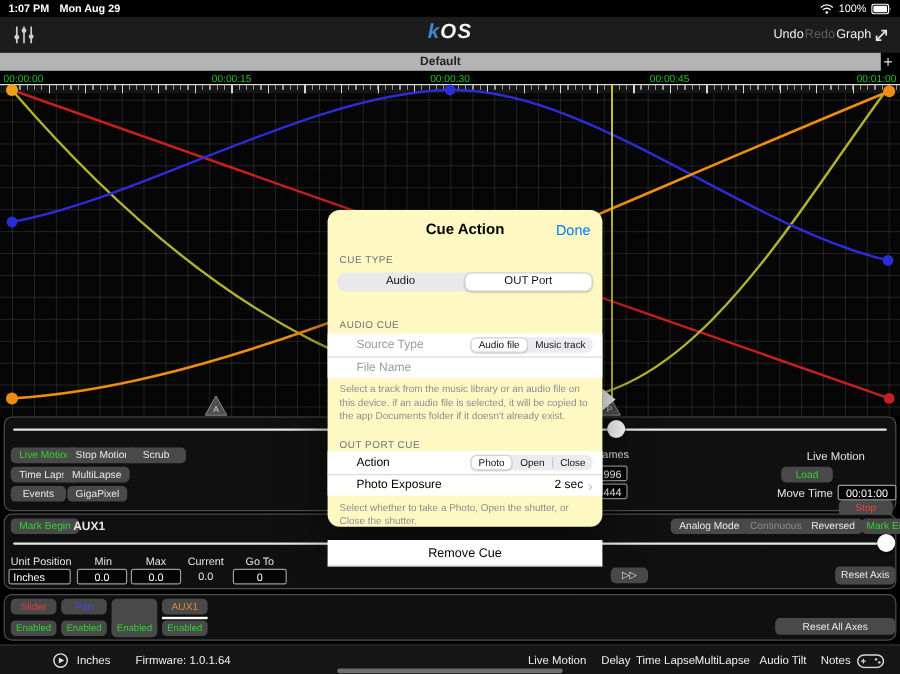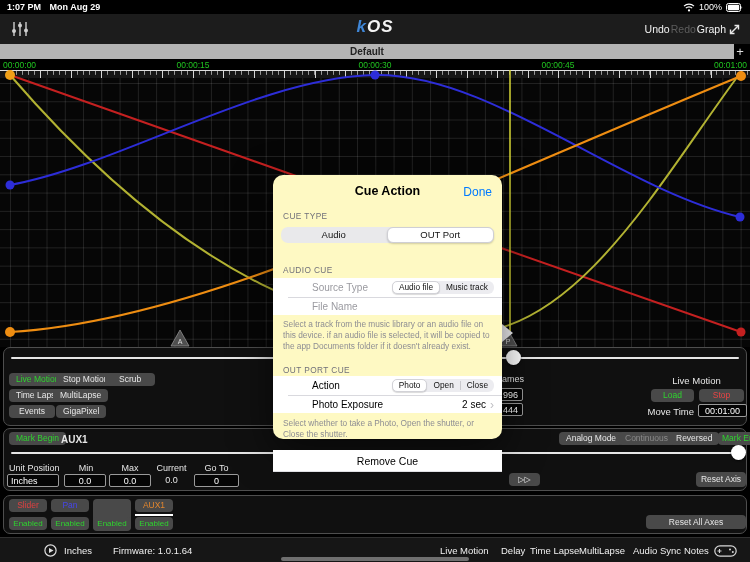--- a/index.html
+++ b/index.html
@@ -49,21 +49,21 @@
   .panel { position:absolute; left:3px; width:744px; background:#101010; border:1px solid #4e4e4e; border-radius:7px; z-index:4; }
   #panel1 { top:347px; height:79px; }
   #panel2 { top:428px; height:63px; }
   #panel3 { top:495px; height:39px; }
 
   .track { position:absolute; left:7px; right:7px; height:2px; background:#e6e6e6; border-radius:1px; }
   .knob { position:absolute; width:15px; height:15px; border-radius:50%; background:#fff; box-shadow:0 1px 2px rgba(0,0,0,.6); }
 
   .gbtn { position:absolute; background:#494949; border-radius:4px; color:#e8e8e8; font-size:8.5px;
     height:13px; line-height:13px; text-align:center; padding:0 7px; white-space:nowrap; }
-  .green { color:#2fd32f; } .red { color:#e84545; } .dim { color:#8a8a8a; }
+  .green { color:#2fd32f; } .red { color:#e84545;margin-top:28px; } .dim { color:#8a8a8a; }
 
   .vbox { position:absolute; height:13px; line-height:12px; border:1px solid #9a9a9a; border-radius:2px;
     background:#050505; color:#fff; font-size:9px; text-align:center; }
   .flabel { position:absolute; color:#e6e6e6; font-size:9px; white-space:nowrap; }
 
   
   #modal { position:absolute; left:273px; top:175px; width:229px; height:264px; background:#fef9c3;
     border-radius:10px; z-index:10; box-shadow:0 12px 40px rgba(0,0,0,.55); font-size:10px; color:#000; }
   #modal-arrow { position:absolute; left:502px; top:324px; width:0; height:0; z-index:10;
     border-top:9px solid transparent; border-bottom:9px solid transparent; border-left:11px solid #f5f5f8; }
@@ -71,21 +71,21 @@
   .m-done { position:absolute; top:10px; right:10px; font-size:12px; color:#007aff; }
   .m-section { position:absolute; left:10px; font-size:8.3px; color:#70707a; letter-spacing:.4px; }
   .seg { position:absolute; background:#e9e9eb; border-radius:7px; display:flex; overflow:visible; }
   .seg .opt { flex:1; text-align:center; color:#111; }
   .seg .sel { background:#fff; border:1px solid #cfcfd4; border-radius:6px; box-shadow:0 1px 2px rgba(0,0,0,.18); }
   #seg-cuetype { left:8px; top:52px; width:213px; height:16px; font-size:9.5px; }
   #seg-cuetype .opt { line-height:16px; } #seg-cuetype .sel { line-height:14px; }
   .wgroup { position:absolute; left:0; width:229px; background:#fff; }
   #group-audio { top:103px; height:37px; }
   #group-out { top:201px; height:37px; }
-  .mrow { position:relative; height:19px; display:flex; align-items:center; padding:0 8px 0 24px;margin-left:15px; }
+  .mrow { position:relative; height:19px; display:flex; align-items:center; padding:0 8px 0 24px; }
   .mrow + .mrow { border-top:0.5px solid #d9d9de; height:18px; }
   .mrow input { border:none; outline:none; background:transparent; font-size:10px; width:100px; font-family:"Liberation Sans",sans-serif; }
   .mrow input::placeholder { color:#9a9aa0; opacity:1; }
   .miniseg { position:absolute; right:8px; top:3px; height:13px; background:#ececf0; border-radius:6px; display:flex; font-size:8.3px; }
   .miniseg .opt { padding:0 6px; line-height:13px; color:#111; white-space:nowrap; }
   .miniseg .sel { background:#fff; border:1px solid #d2d2d7; border-radius:5px; line-height:11px; box-shadow:0 1px 1px rgba(0,0,0,.15); }
   .miniseg .divider { width:1px; background:#c9c9ce; margin:2px 0; }
   .m-help { position:absolute; left:10px; right:8px; font-size:8.3px; color:#8d8d93; line-height:1.3; }
   #remove-row { position:absolute; left:0; top:275px; width:229px; height:22px; background:#fff;
     text-align:center; line-height:22px; font-size:10.5px; border-bottom:0.5px solid #e0e0e4; }
@@ -306,21 +306,21 @@
     <circle cx="6.5" cy="6.5" r="5.6" fill="none" stroke="#e0e0e0" stroke-width="1.2"></circle>
     <path d="M5 4 L9.5 6.5 L5 9 Z" fill="#e0e0e0"></path>
   </svg>
   <div class="bbitem" style="left:64px;">Inches</div>
   <div class="bbitem" style="left:113px;">Firmware: 1.0.1.64</div>
 
   <div class="bbitem" style="left:440px;">Live Motion</div>
   <div class="bbitem" style="left:501px;">Delay</div>
   <div class="bbitem" style="left:530px;">Time Lapse</div>
   <div class="bbitem" style="left:579px;">MultiLapse</div>
-  <div class="bbitem" style="left:633px;">Audio Sync</div>
+  <div class="bbitem" style="left:633px;">Audio Tilt</div>
   <div class="bbitem" style="left:684px;">Notes</div>
   <svg class="abs" style="left:714px;top:7px;" width="23" height="12" viewBox="0 0 23 12">
     <rect x="0.8" y="0.8" width="21.4" height="10.4" rx="5.2" fill="none" stroke="#d8d8d8" stroke-width="1.2"></rect>
     <path d="M5.5 4 v4 M3.5 6 h4" stroke="#d8d8d8" stroke-width="1.1"></path>
     <circle cx="16" cy="4.5" r="1" fill="#d8d8d8"></circle>
       <circle cx="18.8" cy="7" r="1" fill="#d8d8d8"></circle>
   </svg>
   <div id="home-indicator"></div>
 </div>
 

